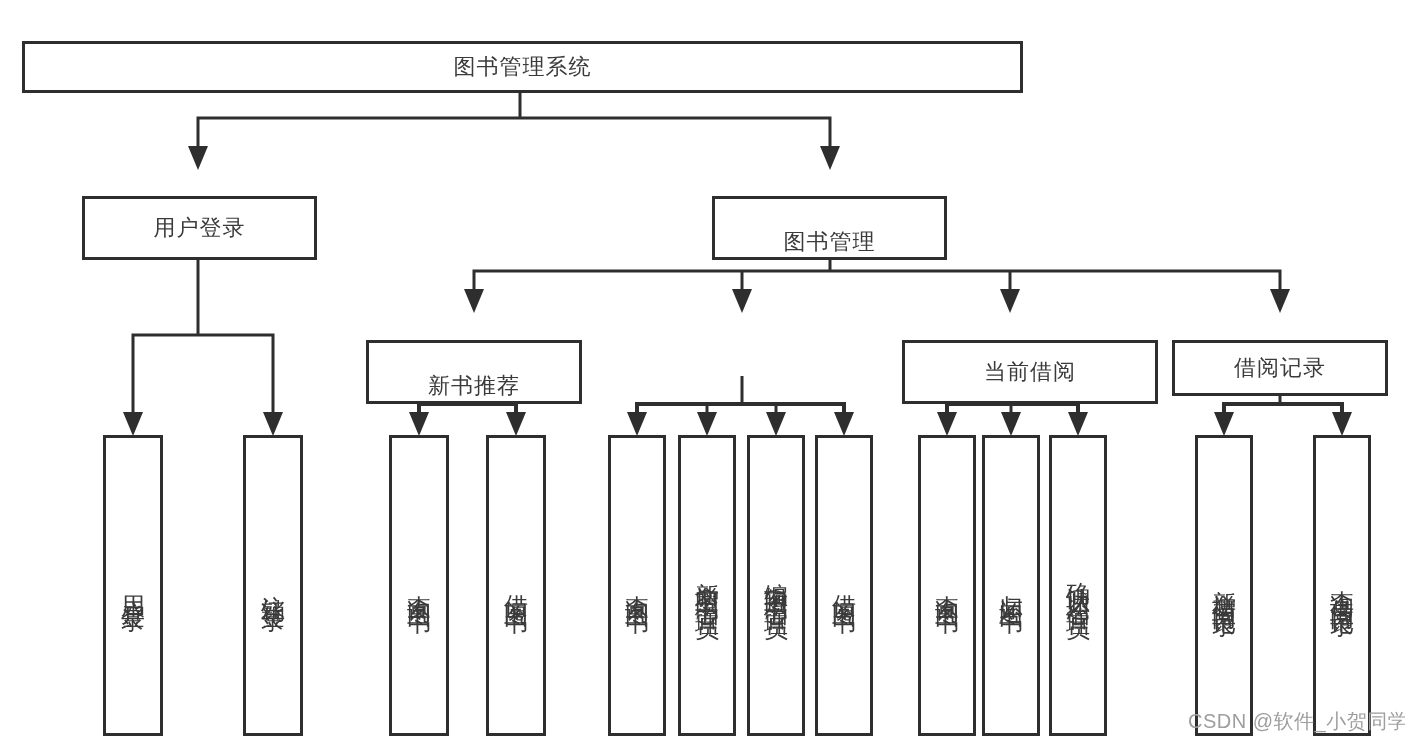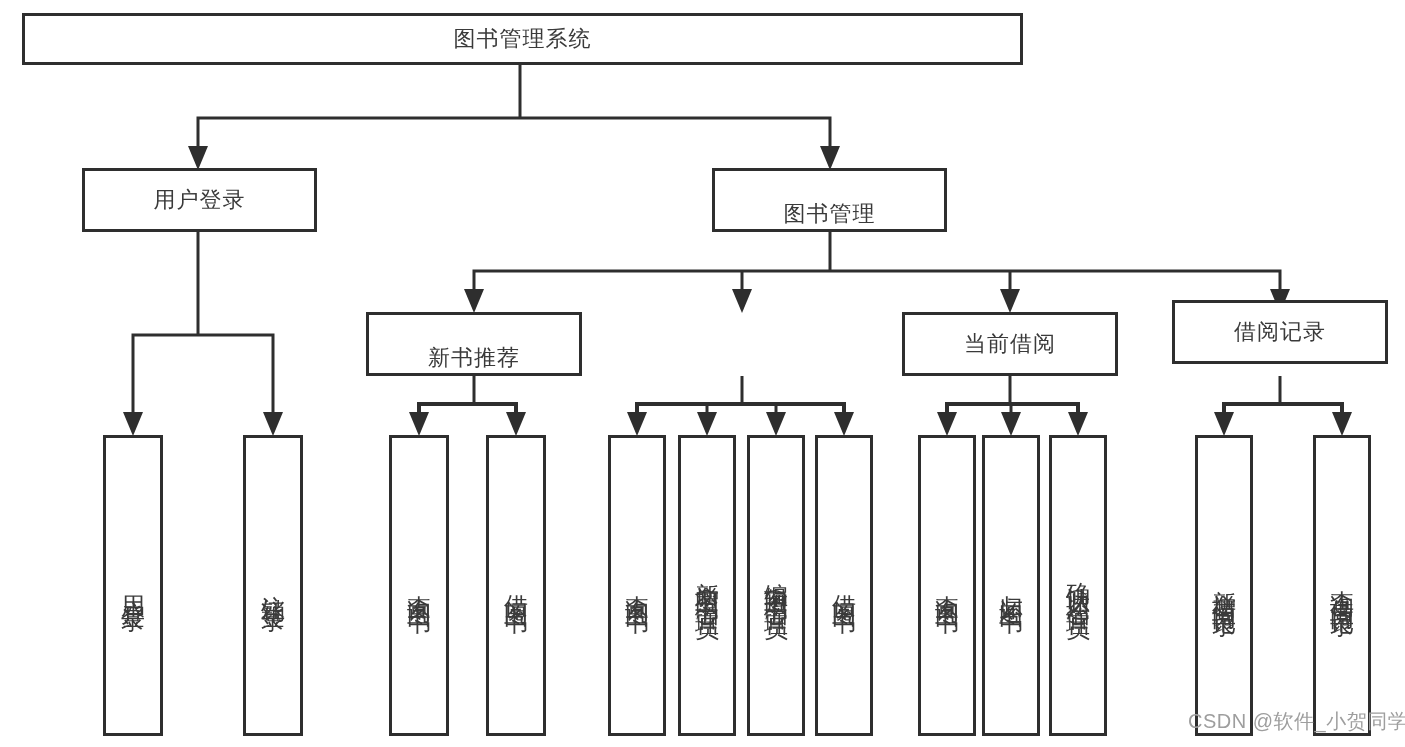--- a/index.html
+++ b/index.html
@@ -21,21 +21,21 @@
   .connectors polyline.thick{stroke-width:4;}
   .connectors polygon{fill:var(--line);stroke:none;}
   .node{
     position:absolute;
     box-sizing:border-box;
     border:3px solid var(--line);
     background:#fff;
     display:flex;align-items:center;justify-content:center;
     color:var(--text);
   }
-  .node.hlabel{font-size:22px;letter-spacing:1px;}
+  .node.hlabel{font-size:22px;letter-spacing:1px;margin-top:28px;}
   .leaf{
     position:absolute;
     top:435px;height:301px;
     box-sizing:border-box;
     border:3px solid var(--line);
     background:#fff;
     display:flex;align-items:center;justify-content:center;
     color:var(--text);
   }
   .leaf .vtext{
@@ -129,24 +129,24 @@
   <div class="node hlabel" style="left:82px;top:168px;width:235px;height:64px;">
     <span>用户登录</span>
   </div>
   <div class="node hlabel" style="left:712px;top:168px;width:235px;height:64px;align-items:flex-end;">
     <span>图书管理</span>
   </div>
 
   <div class="node hlabel" style="left:366px;top:312px;width:216px;height:64px;align-items:flex-end;">
     <span>新书推荐</span>
   </div>
-  <div class="node hlabel" style="left:902px;top:312px;width:216px;height:64px;">
+  <div class="node hlabel" style="left:902px;top:312px;width:256px;height:64px;">
     <span>当前借阅</span>
   </div>
-  <div class="node hlabel" style="left:1172px;top:300px;width:216px;height:64px;">
+  <div class="node hlabel" style="left:1172px;top:312px;width:216px;height:56px;">
     <span>借阅记录</span>
   </div>
 
   <div class="leaf" style="left:103px;width:60px;">
     <span class="vtext">用户登录</span>
   </div>
   <div class="leaf" style="left:243px;width:60px;">
     <span class="vtext">注销登录</span>
   </div>
 

